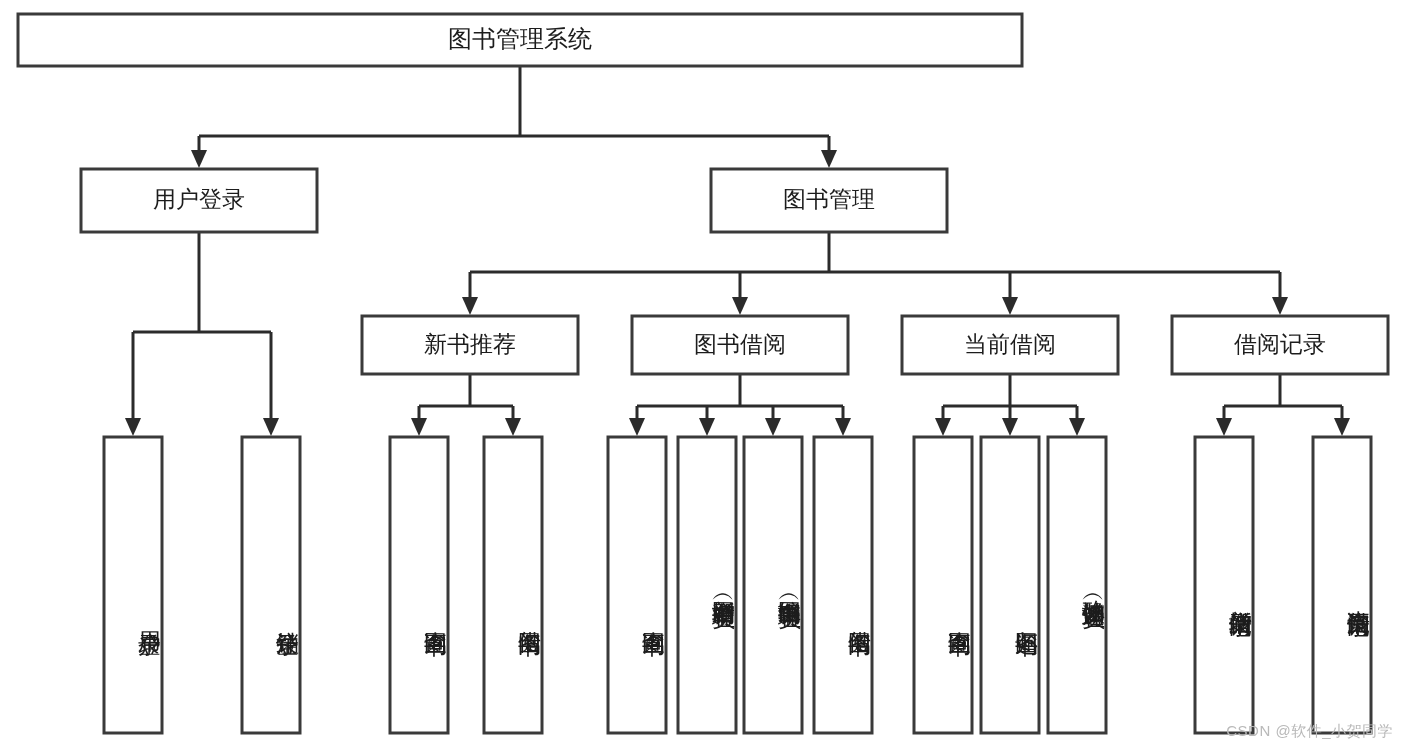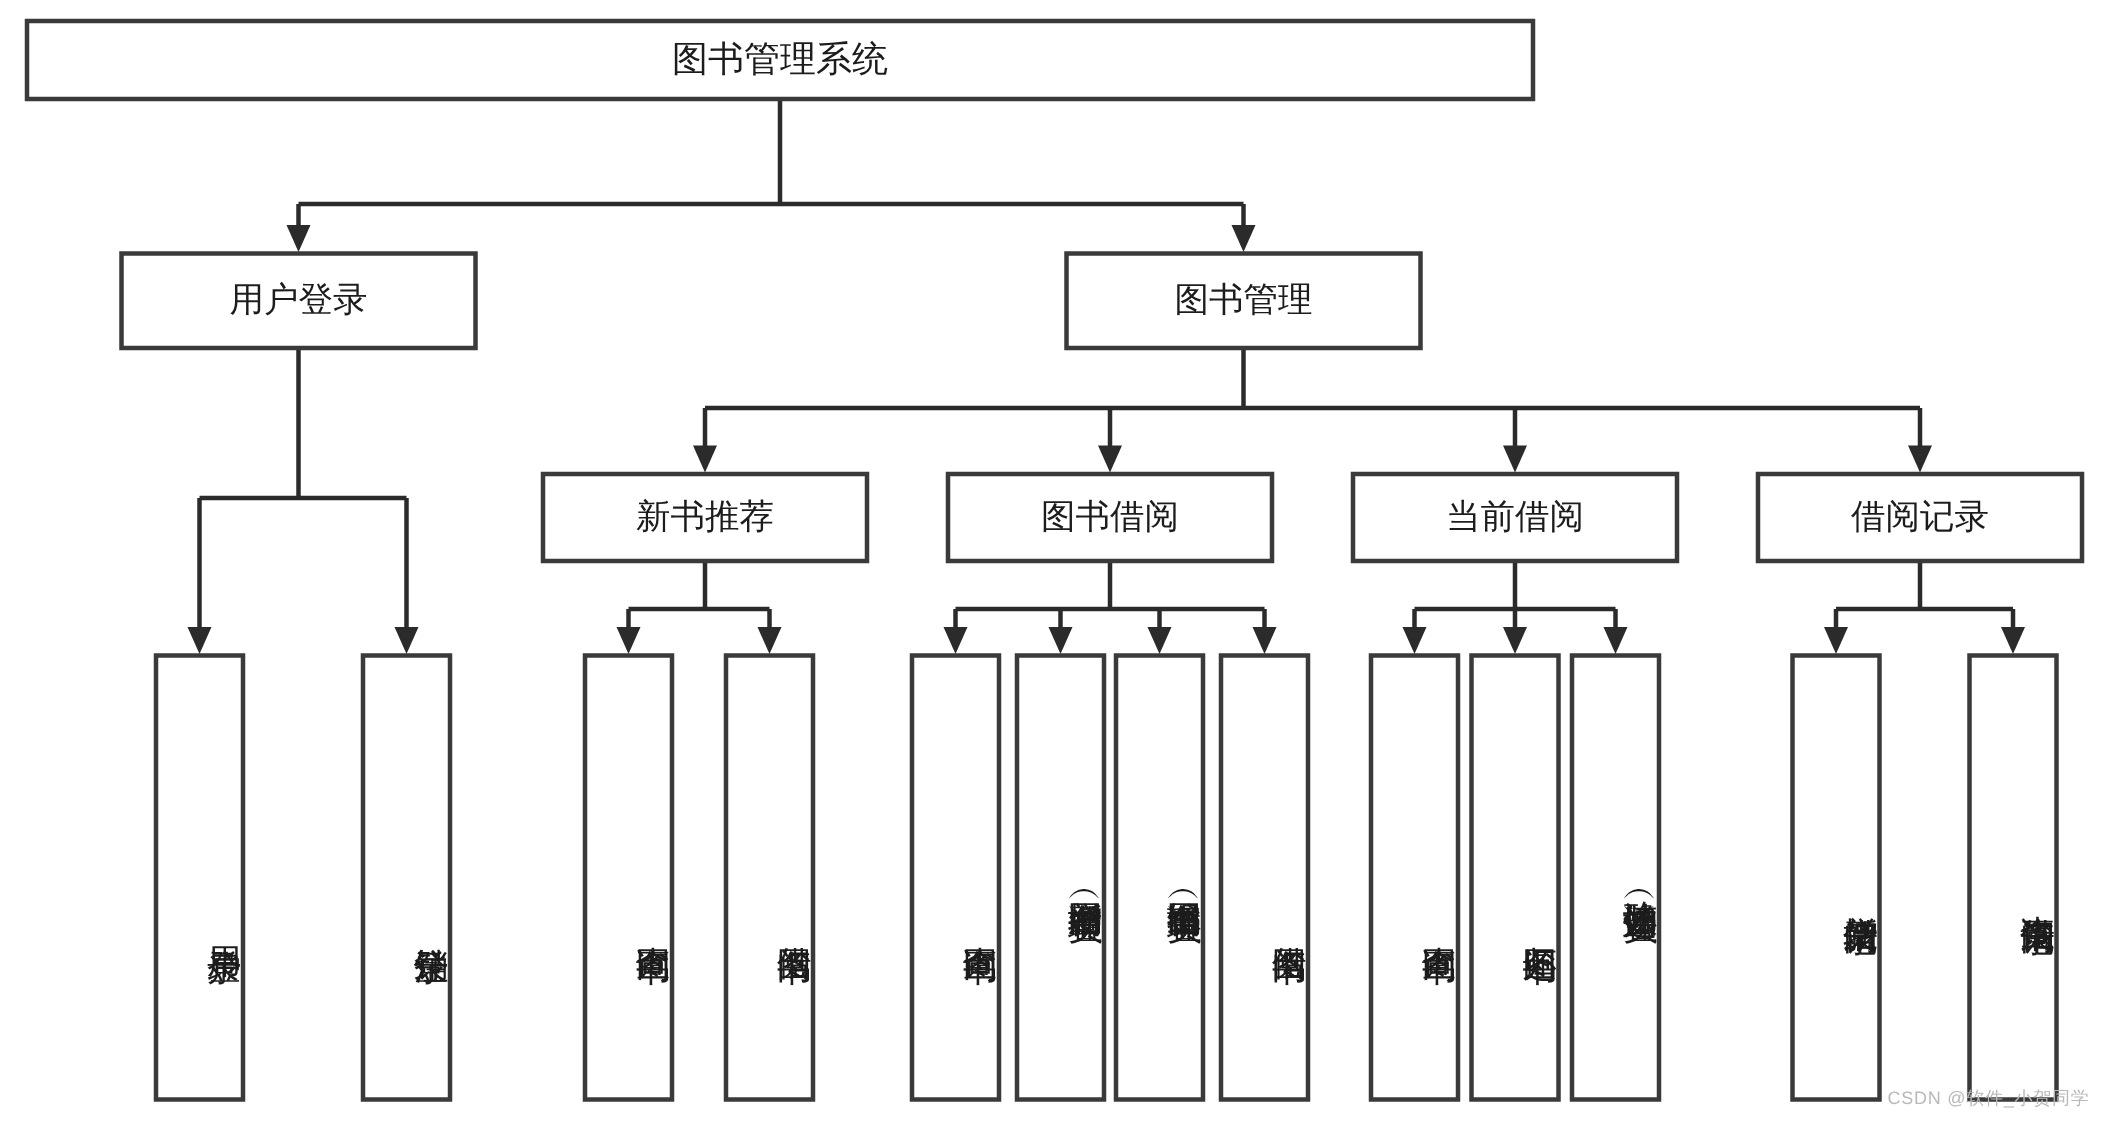--- a/index.html
+++ b/index.html
@@ -63,21 +63,21 @@
     letter-spacing: 1px;
     white-space: nowrap;
     text-align: center;
     pointer-events: none;
   }
   .watermark {
     position: absolute;
     right: 12px;
     bottom: 6px;
     font-family: "Liberation Sans", "DejaVu Sans", sans-serif;
-    font-size: 12px;
+    font-size: 15px;
     color: #b9b9b9;
     letter-spacing: 0.5px;
     white-space: nowrap;
     margin-left: 28px;
   }
 </style>
 </head>
 <body>
 
 <div id="diagram-root">

